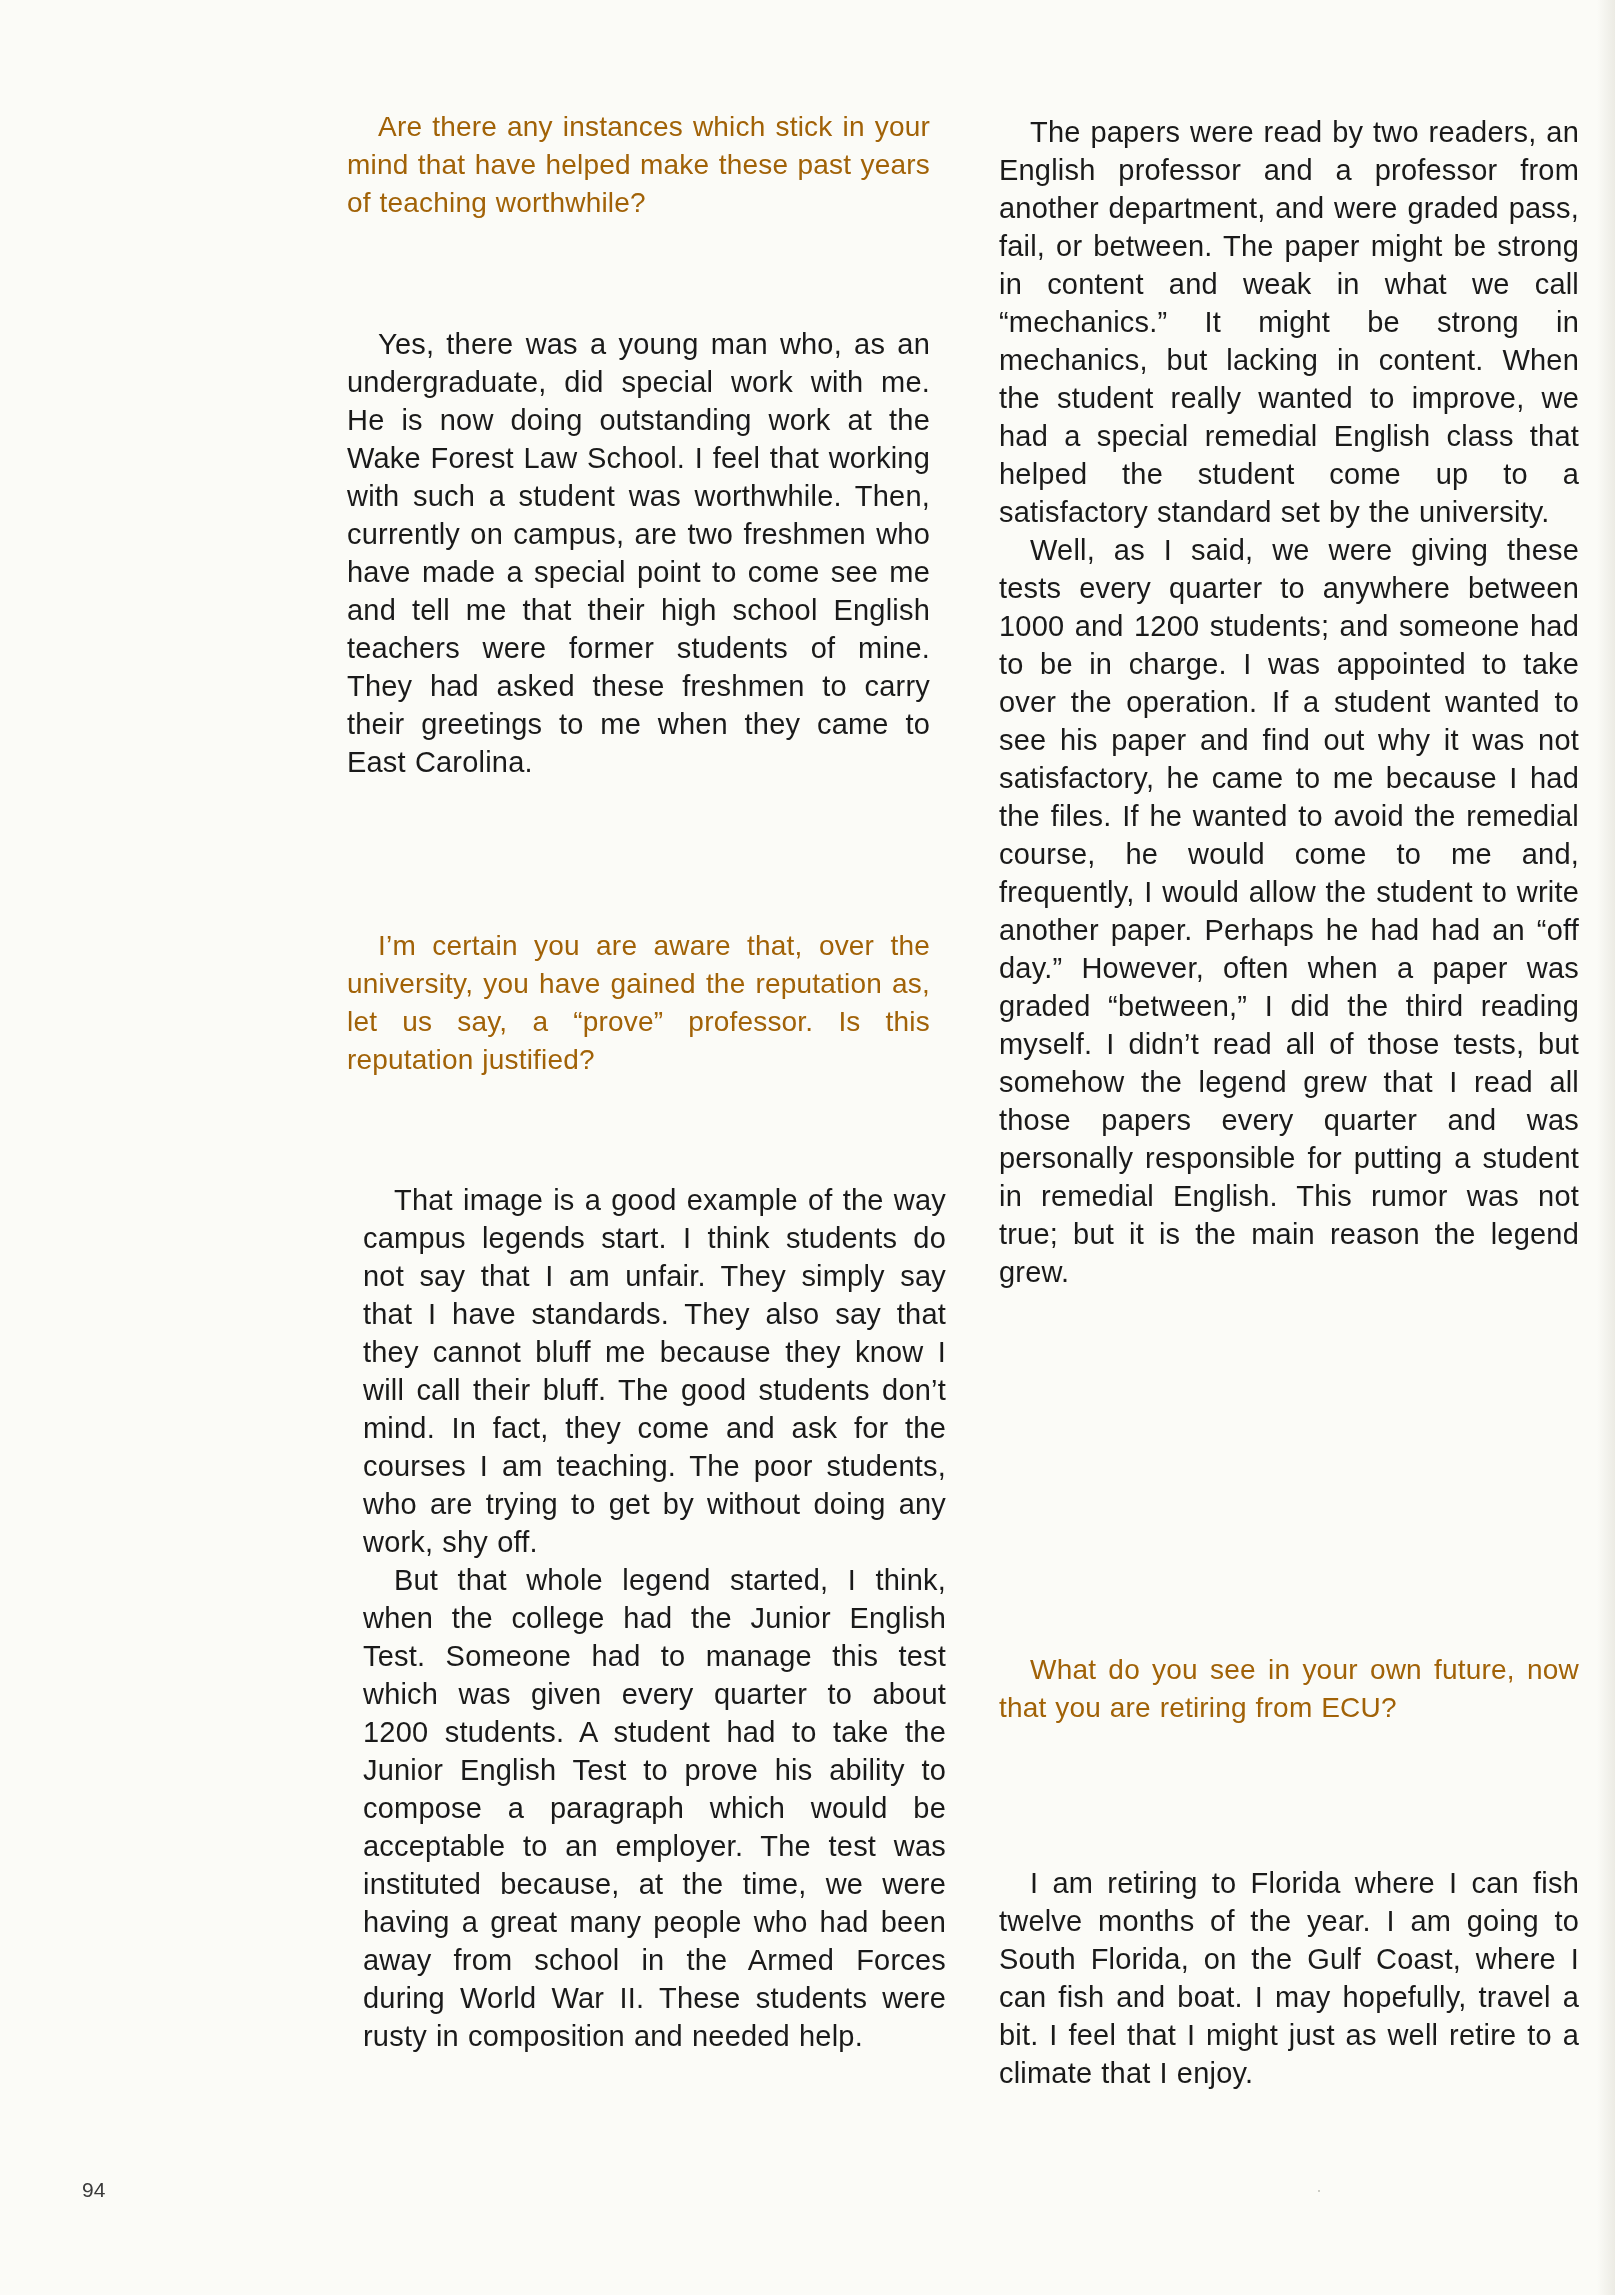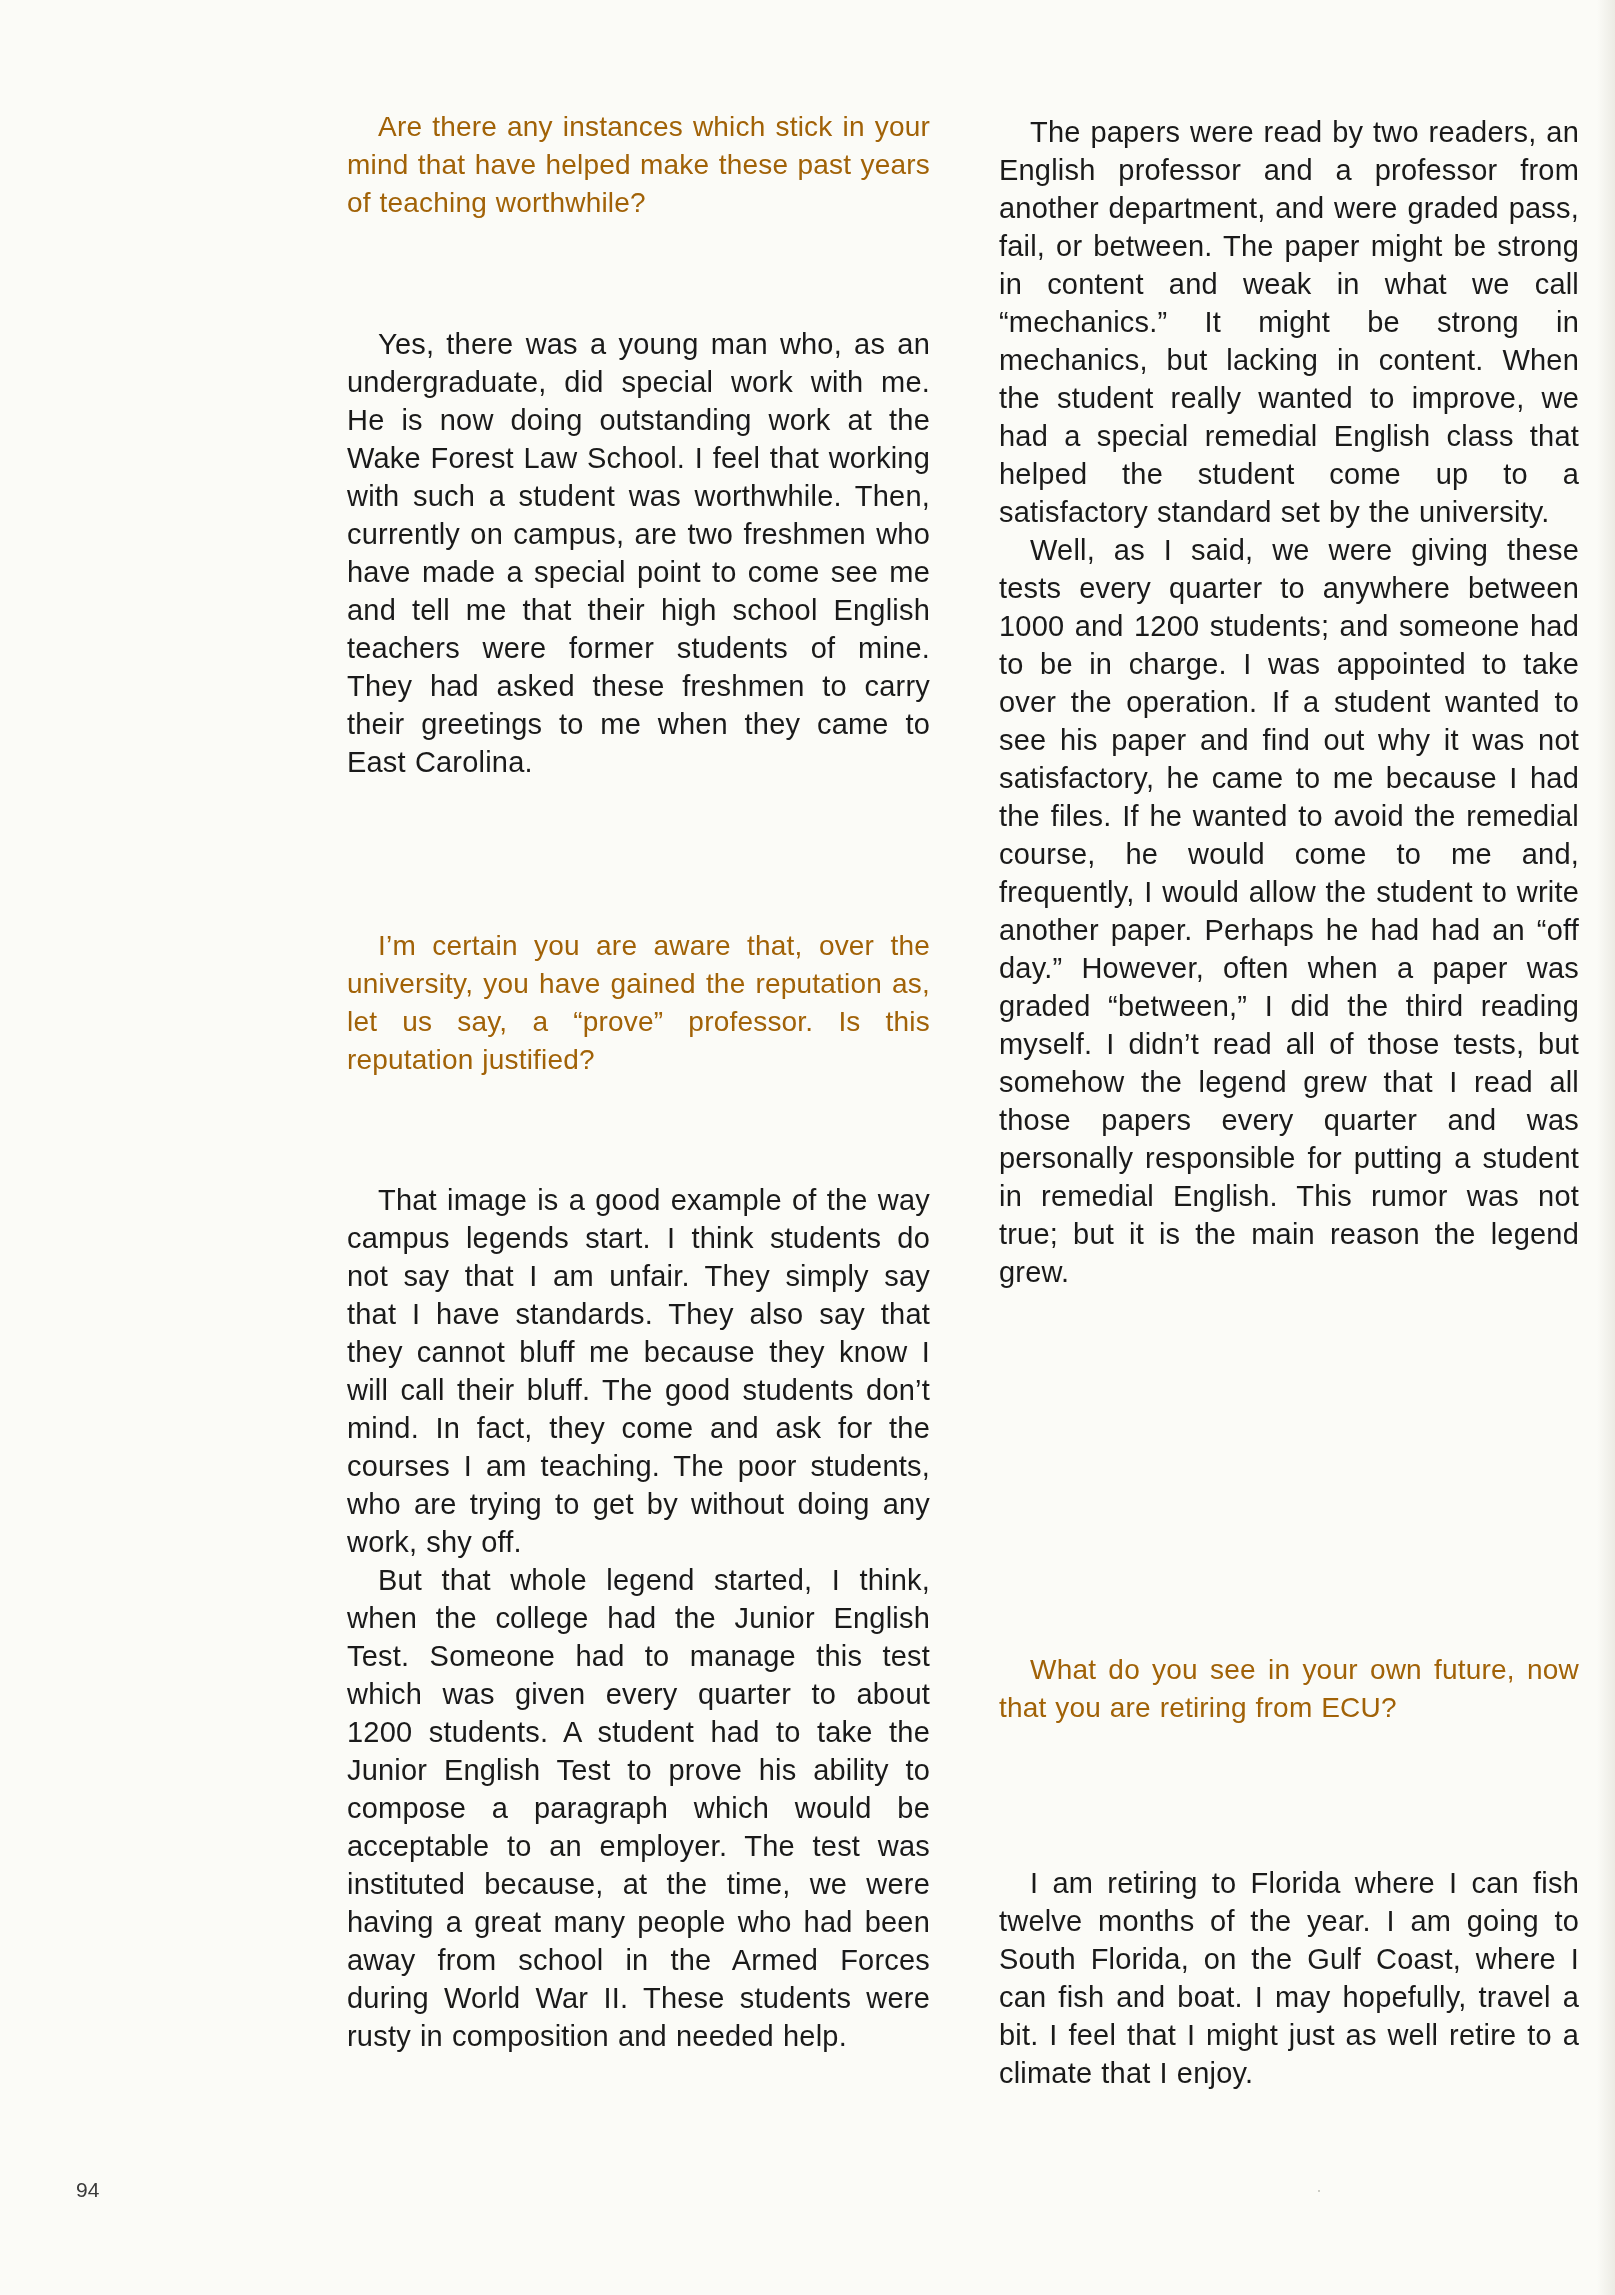--- a/index.html
+++ b/index.html
@@ -42,21 +42,21 @@
     }
     .p {
       margin: 0;
       text-indent: 31px;
       font-weight: normal;
     }
     .q.p { text-indent: 31px; }
     .block { position: absolute; }
     .page-number {
       position: absolute;
-      left: 76px;
+      left: 82px;
       top: 2178px;
       font-size: 21px;
       color: #3a3a3a;
       font-family: "Liberation Sans", sans-serif;
     }
     .speck {
       position: absolute;
       left: 1318px;
       top: 2190px;
       width: 2.4px;
@@ -76,21 +76,21 @@
   </div>
 
   <div class="block" style="top:325px; width:583px;">
     <p class="p">Yes, there was a young man who, as an undergraduate, did special work with me. He is now doing outstanding work at the Wake Forest Law School. I feel that working with such a student was worthwhile. Then, currently on campus, are two freshmen who have made a special point to come see me and tell me that their high school English teach­ers were former students of mine. They had asked these freshmen to carry their greetings to me when they came to East Carolina.</p>
   </div>
 
   <div class="block" style="top:927px; width:583px;">
     <p class="p q">I’m certain you are aware that, over the university, you have gained the rep­utation as, let us say, a “prove” pro­fessor. Is this reputation justified?</p>
   </div>
 
-  <div class="block" style="top:1181px; width:583px;">
+  <div class="block" style="top:1181px; width:583px;margin-left:16px;">
     <p class="p">That image is a good example of the way campus legends start. I think stu­dents do not say that I am unfair. They simply say that I have standards. They also say that they cannot bluff me be­cause they know I will call their bluff. The good students don’t mind. In fact, they come and ask for the courses I am teaching. The poor students, who are trying to get by without doing any work, shy off.</p>
     <p class="p">But that whole legend started, I think, when the college had the Junior English Test. Someone had to manage this test which was given every quarter to about 1200 students. A student had to take the Junior English Test to prove his ability to compose a paragraph which would be acceptable to an employer. The test was instituted because, at the time, we were having a great many people who had been away from school in the Armed Forces during World War II. These students were rusty in compo­sition and needed help.</p>
   </div>
 </div>
 
 <div class="col col-right">
   <div class="block" style="top:107px; width:580px;margin-top:6px;">
     <p class="p">The papers were read by two readers, an English professor and a professor from another department, and were graded pass, fail, or between. The paper might be strong in content and weak in what we call “mechanics.” It might be strong in mechanics, but lacking in con­tent. When the student really wanted to improve, we had a special remedial En­glish class that helped the student come up to a satisfactory standard set by the university.</p>
     <p class="p">Well, as I said, we were giving these tests every quarter to anywhere be­tween 1000 and 1200 students; and someone had to be in charge. I was ap­pointed to take over the operation. If a student wanted to see his paper and find out why it was not satisfactory, he came to me because I had the files. If he wanted to avoid the remedial course, he would come to me and, frequently, I would allow the student to write another paper. Perhaps he had had an “off day.” However, often when a paper was graded “between,” I did the third read­ing myself. I didn’t read all of those tests, but somehow the legend grew that I read all those papers every quarter and was personally responsible for put­ting a student in remedial English. This rumor was not true; but it is the main reason the legend grew.</p>
   </div>

